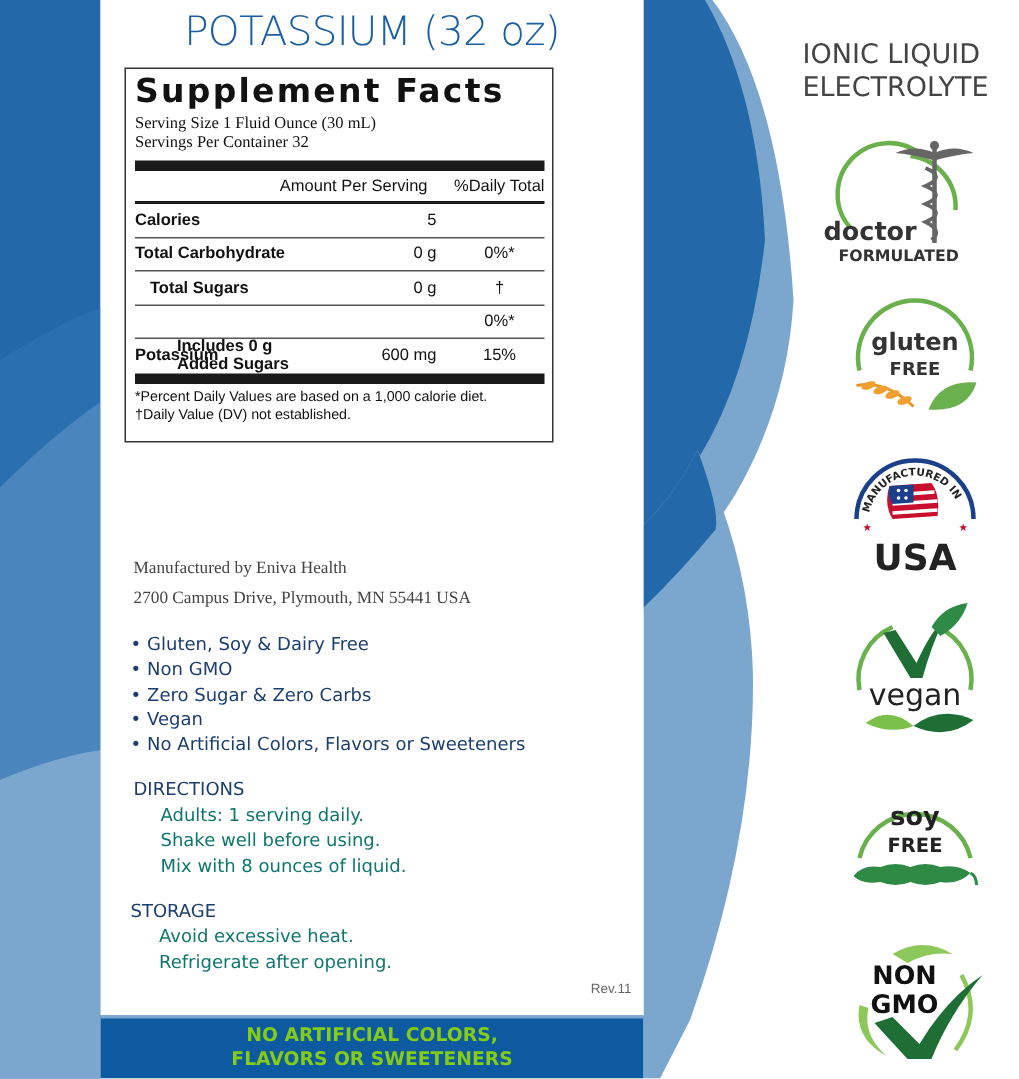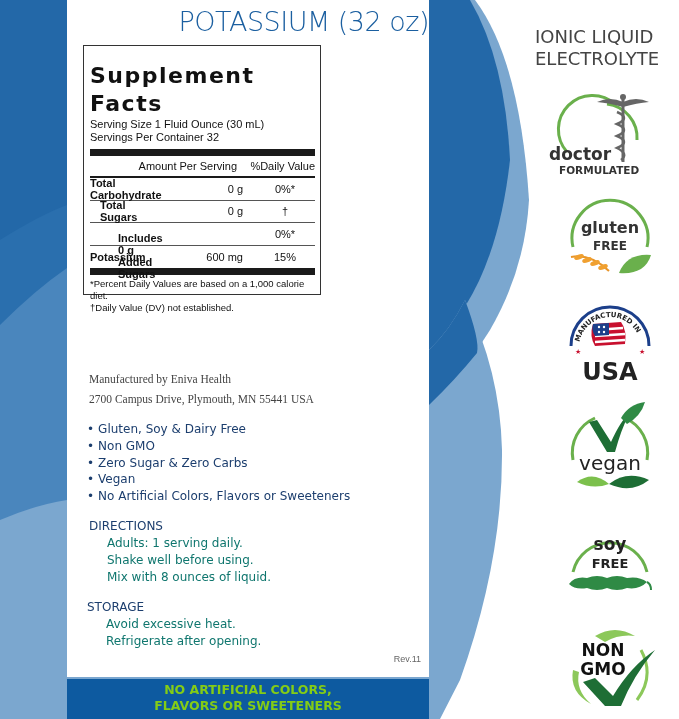--- a/index.html
+++ b/index.html
@@ -6,35 +6,35 @@
     html, body { width: 679px; height: 719px; overflow: hidden; background: #ffffff; }
     body { position: relative; font-family: "Liberation Sans", sans-serif; }
 
     .bg-svg { position: absolute; left: 0; top: 0; width: 679px; height: 719px; }
 
     .panel {
       position: absolute; left: 67px; top: 0; width: 362px; height: 719px;
       background: #ffffff;
     }
     .product-title {
-      position: absolute; left: 0; top: 6px; width: 362px; text-align: right;
+      position: absolute; left: 0; top: 6px; width: 362px; text-align: center;
       font-family: "DejaVu Sans", sans-serif; font-size: 27px; color: #1b5fa0;
       letter-spacing: -0.5px; font-weight: 300;
     }
 
     .facts-box {
-      position: absolute; left: 16px; top: 45px; width: 238px; height: 250px;
-      border: 1.5px solid #333; padding: 16px 5px 0 6px;
+      position: absolute; left: 16px; top: 45px; width: 286px; height: 250px;
+      border: 1.5px solid #333; padding: 2px 5px 0 6px;
       font-family: "Liberation Sans", sans-serif; color: #111;
     }
     .facts-heading {
       font-family: "DejaVu Sans", sans-serif; font-weight: bold; font-size: 22px;
       letter-spacing: 1.5px; line-height: 28px; color: #111;
     }
-    .serving-line { font-size: 11px; line-height: 13px; }
+    .serving-line { font-size: 11px; line-height: 13px; font-family: Liberation Serif, serif; }
     .thick-bar { height: 7px; background: #1a1a1a; margin-top: 5px; }
     .hdr-row {
       display: flex; font-size: 11px; height: 22px; align-items: center;
       border-bottom: 2px solid #1a1a1a;
     }
     .hdr-row .c1 { flex: 1; }
     .hdr-row .c2 { width: 110px; text-align: right; padding-right: 8px; }
     .hdr-row .c3 { width: 70px; text-align: right; }
     .n-row {
       display: flex; font-size: 11px; height: 22.5px; align-items: center;
@@ -116,21 +116,26 @@
   <div class="product-title">POTASSIUM (32 oz)</div>
 
   <div class="facts-box">
     <div class="facts-heading">Supplement Facts</div>
     <div class="serving-line">Serving Size 1 Fluid Ounce (30 mL)</div>
     <div class="serving-line">Servings Per Container 32</div>
     <div class="thick-bar"></div>
     <div class="hdr-row">
       <span class="c1"></span>
       <span class="c2">Amount Per Serving</span>
-      <span class="c3">%Daily Value</span>
+      <span class="c3">%Daily Total</span>
+    </div>
+    <div class="n-row">
+      <span class="c1">Calories</span>
+      <span class="c2">5</span>
+      <span class="c3"></span>
     </div>
     <div class="n-row">
       <span class="c1">Total Carbohydrate</span>
       <span class="c2">0 g</span>
       <span class="c3">0%*</span>
     </div>
     <div class="n-row indent1">
       <span class="c1">Total Sugars</span>
       <span class="c2">0 g</span>
       <span class="c3">†</span>

